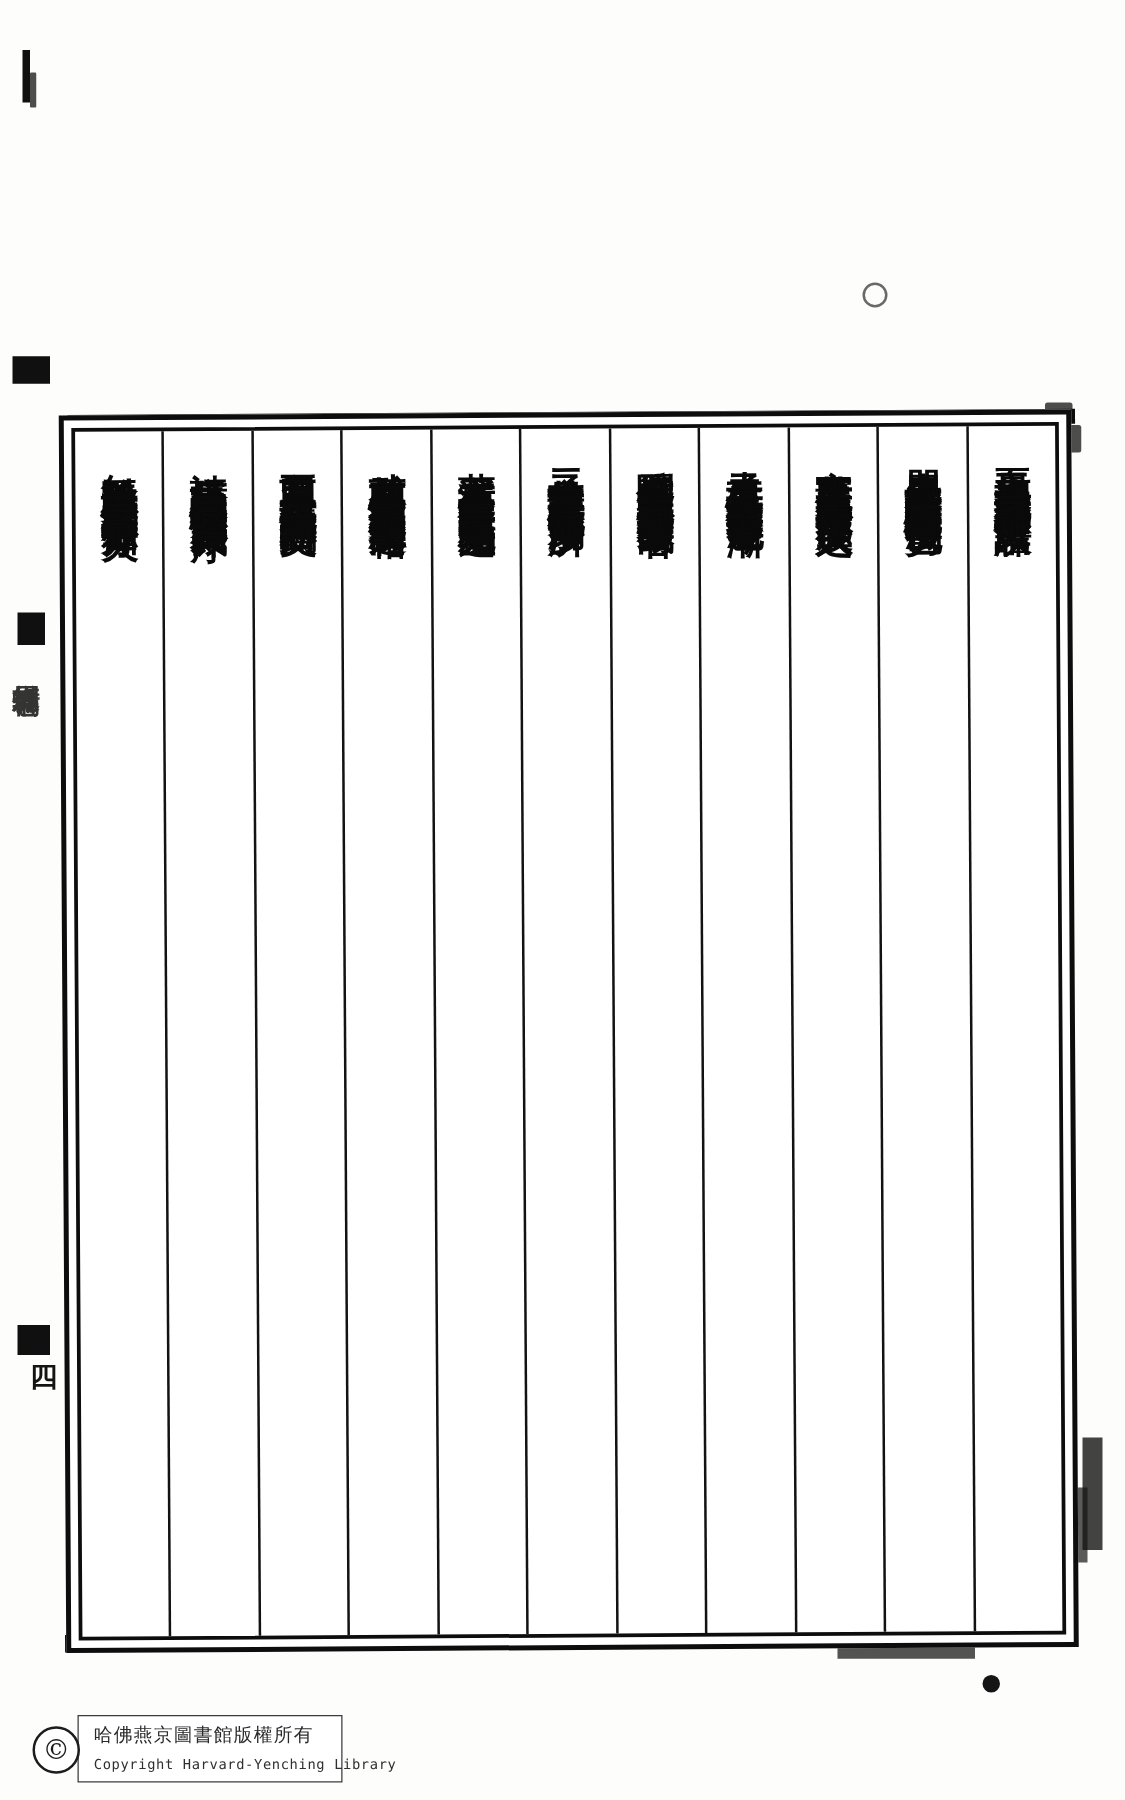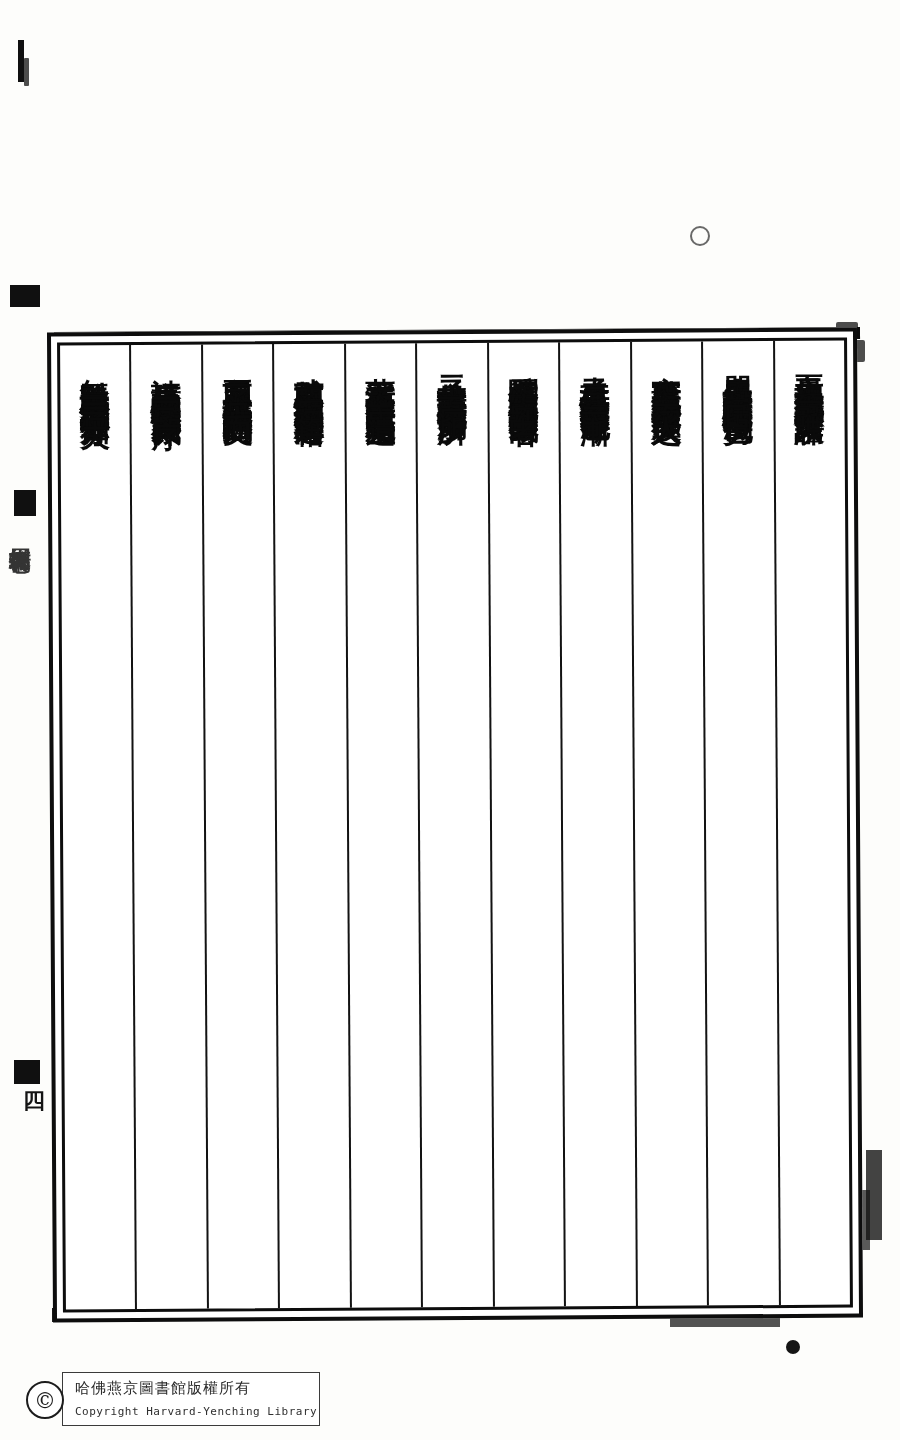--- a/index.html
+++ b/index.html
@@ -154,21 +154,21 @@
     background: #0b0b0b;
     transform: rotate(-0.35deg);
     transform-origin: left top;
   }
 
   
   #stamp {
     position: absolute;
     left: 62px;
     top: 1372px;
-    width: 258px;
+    width: 212px;
     height: 54px;
     border: 1px solid #3b3b3b;
     background: #ffffff;
     box-sizing: border-box;
   }
   #stamp-cn {
     position: absolute;
     left: 12px;
     top: 6px;
     font-size: 15px;

